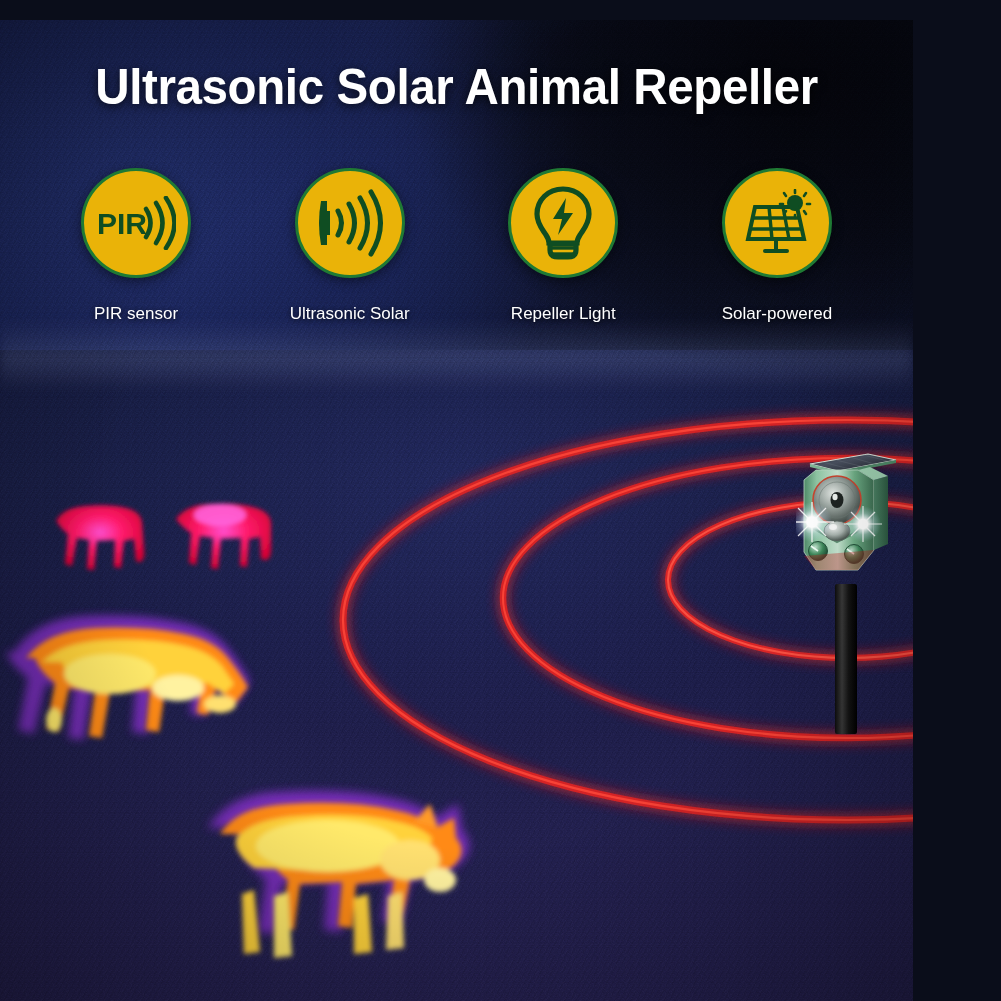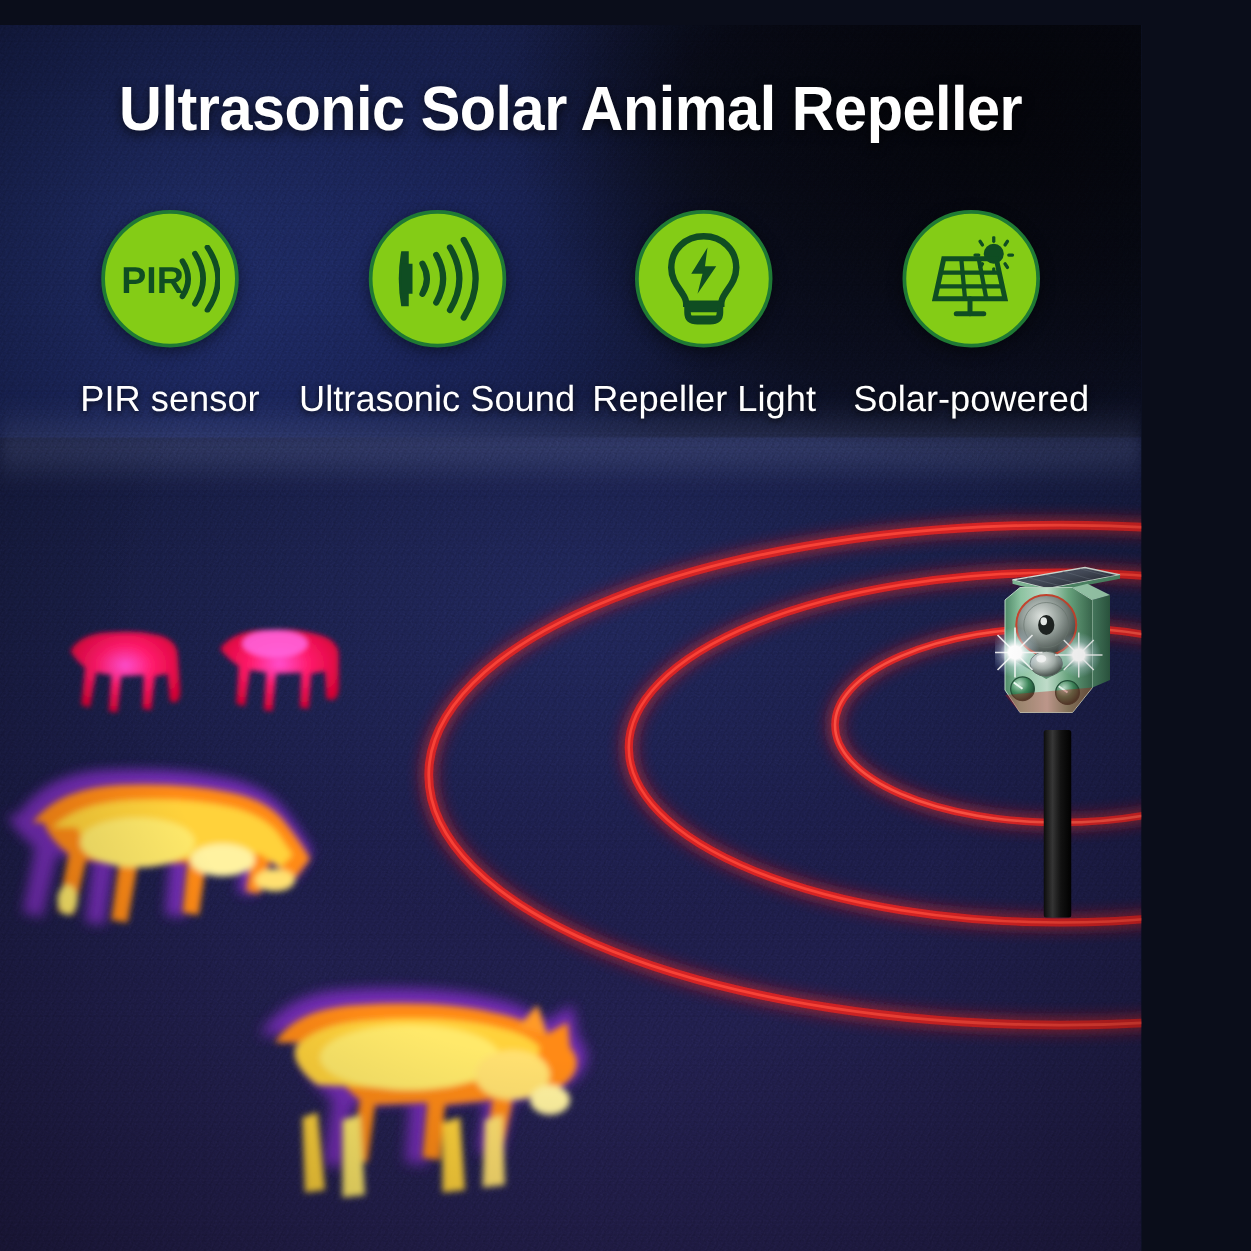--- a/index.html
+++ b/index.html
@@ -85,30 +85,30 @@
     display:flex;
     justify-content:space-between;
     padding:0 46px;
   }
   .feature{
     width:180px;
     display:flex;flex-direction:column;align-items:center;
   }
   .badge{
     width:110px;height:110px;border-radius:50%;
-    background:#84cc16;
+    background:#eab308;
     border:3px solid #1f7a34;
     display:flex;align-items:center;justify-content:center;
     box-shadow:0 3px 12px rgba(0,0,0,.45);
   }
   .badge svg{display:block;}
   .flabel{
     margin-top:26px;
     color:#ffffff;
-    font-size:29px;
+    font-size:17px;
     font-weight:400;
     text-shadow:0 1px 5px rgba(0,0,0,.8);
     white-space:nowrap;
   }
 
   
   .rings{position:absolute;inset:0;pointer-events:none;}
 
   
   .device{position:absolute;left:790px;top:404px;width:130px;height:310px;}
@@ -364,21 +364,21 @@
           <path d="M8 12 q-4 22 0 44 l6 0 l0 -44 z" fill="#0f4d22"></path>
           <rect x="8" y="22" width="9" height="24" fill="#0f4d22"></rect>
           <g fill="none" stroke="#0f4d22" stroke-width="5" stroke-linecap="round">
             <path d="M25 22 q7 12 0 24"></path>
             <path d="M36 15 q11 19 0 38"></path>
             <path d="M47 9  q15 25 0 50"></path>
             <path d="M58 3  q19 31 0 62"></path>
           </g>
         </svg>
       </div>
-      <div class="flabel">Ultrasonic Sound</div>
+      <div class="flabel">Ultrasonic Solar</div>
     </div>
 
     <div class="feature">
       <div class="badge">
         <svg width="60" height="74" viewBox="0 0 60 74">
           <path d="M30 3 C15 3 4 14 4 28 c0 10 6 16 9 21 c2 3 3 5 3 8 l28 0 c0 -3 1 -5 3 -8 c3 -5 9 -11 9 -21 C56 14 45 3 30 3 z" fill="none" stroke="#0f4d22" stroke-width="5.2"></path>
           <path d="M17 58 l26 0 l0 6 q0 7 -8 7 l-10 0 q-8 0 -8 -7 z" fill="none" stroke="#0f4d22" stroke-width="5.2"></path>
           <g stroke="#0f4d22" stroke-width="3.4">
             <line x1="19" y1="62" x2="41" y2="62"></line>
             <line x1="20" y1="68" x2="40" y2="68"></line>

